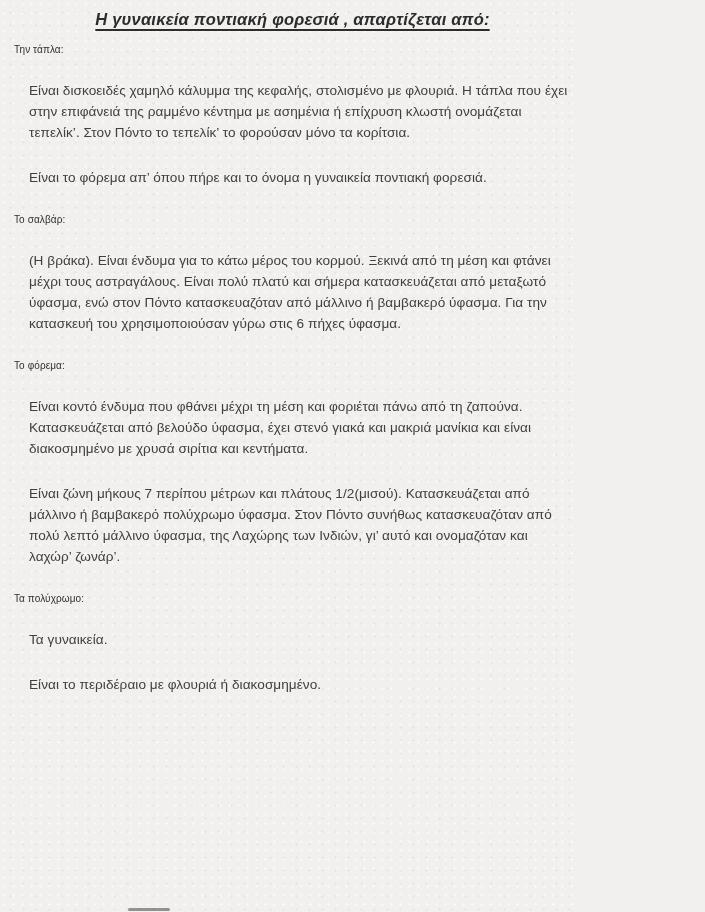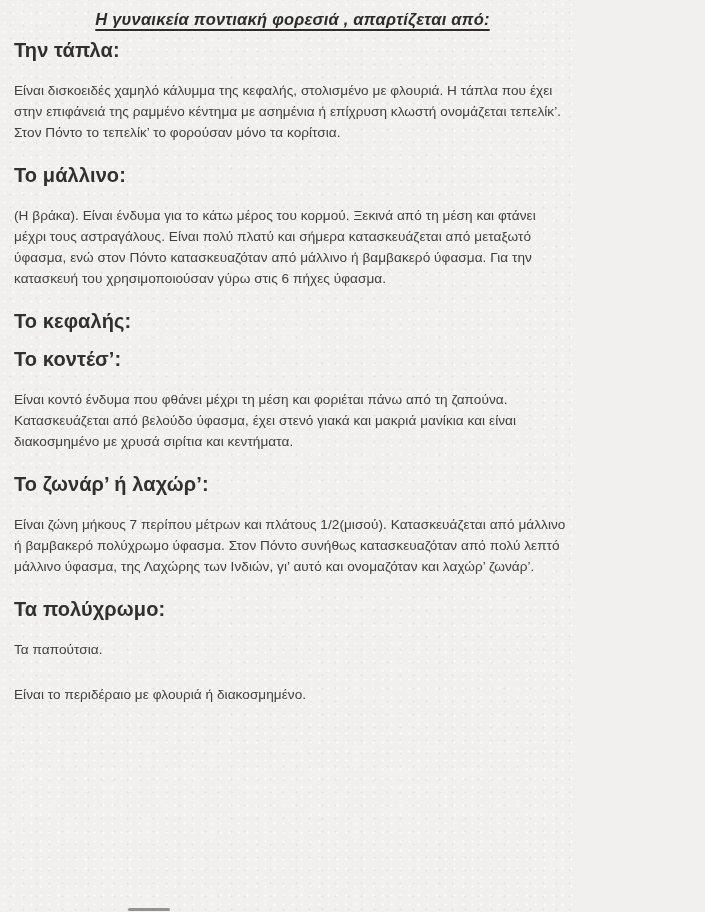--- a/index.html
+++ b/index.html
@@ -28,33 +28,33 @@
     font-style:italic;
     color:#2c2c2c;
     text-decoration:underline;
     text-underline-offset:4px;
     text-decoration-thickness:2px;
     letter-spacing:.2px;
     margin:2px 0 12px 0;
     line-height:22px;
   }
   .section h2{
-    font-size:20px;
-    font-weight:bold;
+    font-size:10px;
+    font-weight:normal;
     font-style:normal;
     color:#303030;
     margin:0 0 22px 0;
     line-height:16px;
     letter-spacing:.1px;
   }
   .section p{
     font-size:13.6px;
     line-height:21px;
     color:#404040;
-    margin:0 0 24px 0;
+    margin:0 0 24px 15px;
     max-width:676px;
     letter-spacing:.05px;
   }
   .scan-artifact{
     position:absolute;
     left:128px;bottom:1px;
     width:42px;height:3px;
     background:rgba(70,70,70,.55);
     border-radius:2px;
     filter:blur(.6px);
@@ -66,44 +66,43 @@
 <div class="page">
 
   <h1 class="doc-title">Η γυναικεία ποντιακή φορεσιά , απαρτίζεται από:</h1>
 
   <div class="section">
     <h2>Την τάπλα:</h2>
     <p>Είναι δισκοειδές χαμηλό κάλυμμα της κεφαλής, στολισμένο με φλουριά. Η τάπλα που έχει στην επιφάνειά της ραμμένο κέντημα με ασημένια ή επίχρυση κλωστή ονομάζεται τεπελίκ’. Στον Πόντο το τεπελίκ’ το φορούσαν μόνο τα κορίτσια.</p>
   </div>
 
   <div class="section">
+    <p>Είναι το φόρεμα απ’ όπου πήρε και το όνομα η γυναικεία ποντιακή φορεσιά.</p>
   </div>
 
   <div class="section">
-    <h2>Το μάλλινο:</h2>
+    <h2>Το σαλβάρ:</h2>
     <p>(Η βράκα). Είναι ένδυμα για το κάτω μέρος του κορμού. Ξεκινά από τη μέση και φτάνει μέχρι τους αστραγάλους. Είναι πολύ πλατύ και σήμερα κατασκευάζεται από μεταξωτό ύφασμα, ενώ στον Πόντο κατασκευαζόταν από μάλλινο ή βαμβακερό ύφασμα. Για την κατασκευή του χρησιμοποιούσαν γύρω στις 6 πήχες ύφασμα.</p>
   </div>
 
   <div class="section">
-    <h2>Το κεφαλής:</h2>
+    <h2>Το φόρεμα:</h2>
   </div>
 
   <div class="section">
-    <h2>Το κοντέσ’:</h2>
     <p>Είναι κοντό ένδυμα που φθάνει μέχρι τη μέση και φοριέται πάνω από τη ζαπούνα. Κατασκευάζεται από βελούδο ύφασμα, έχει στενό γιακά και μακριά μανίκια και είναι διακοσμημένο με χρυσά σιρίτια και κεντήματα.</p>
   </div>
 
   <div class="section">
-    <h2>Το ζωνάρ’ ή λαχώρ’:</h2>
     <p>Είναι ζώνη μήκους 7 περίπου μέτρων και πλάτους 1/2(μισού). Κατασκευάζεται από μάλλινο ή βαμβακερό πολύχρωμο ύφασμα. Στον Πόντο συνήθως κατασκευαζόταν από πολύ λεπτό μάλλινο ύφασμα, της Λαχώρης των Ινδιών, γι’ αυτό και ονομαζόταν και λαχώρ’ ζωνάρ’.</p>
   </div>
 
   <div class="section">
     <h2>Τα πολύχρωμο:</h2>
-    <p>Τα παπούτσια.</p>
+    <p>Τα γυναικεία.</p>
   </div>
 
   <div class="section">
     <p>Είναι το περιδέραιο με φλουριά ή διακοσμημένο.</p>
   </div>
 
   <div class="scan-artifact"></div>
 
 </div>
 

